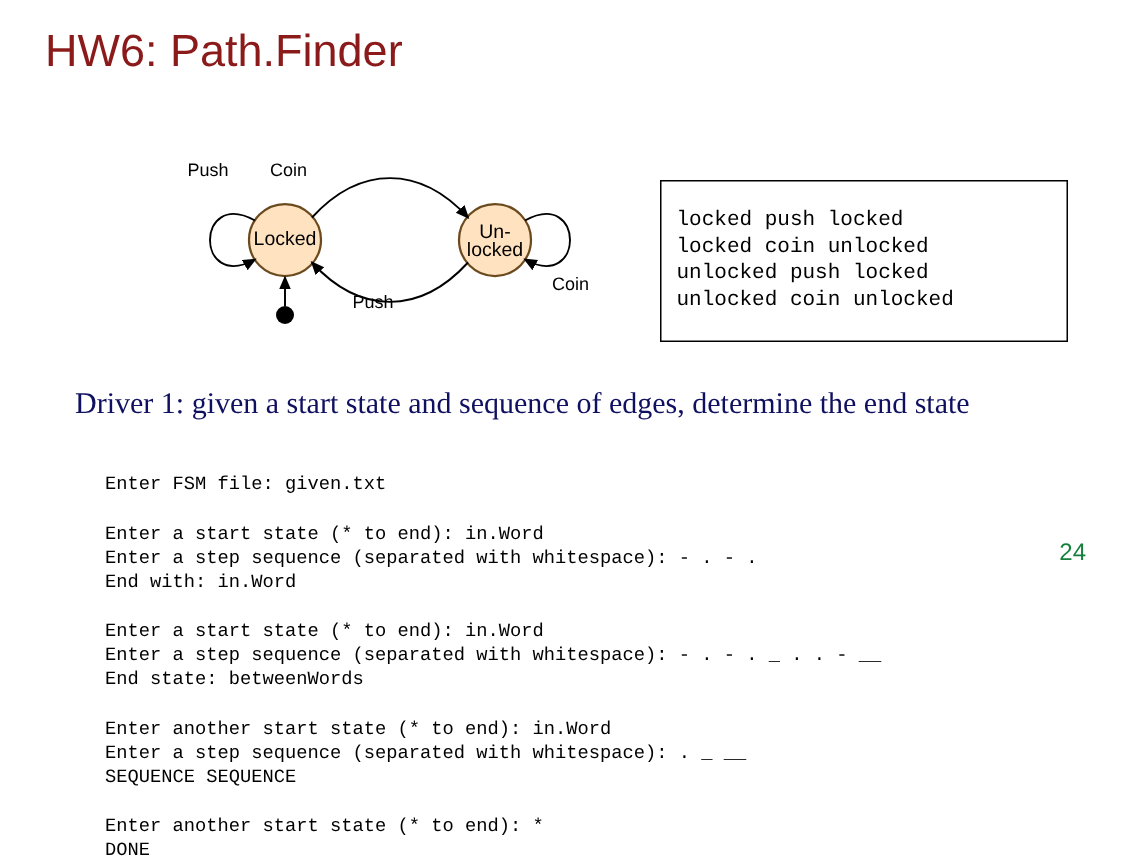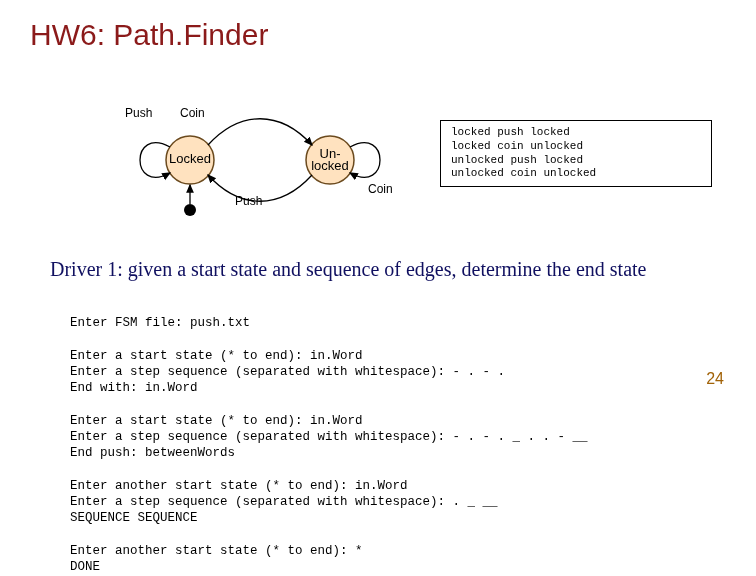--- a/index.html
+++ b/index.html
@@ -57,24 +57,24 @@
   }
   .arrowhead { fill: #000; }
   .startdot { fill: #000; }
 
   
   .trans-box {
     position: absolute;
     left: 440px;
     top: 120px;
     width: 250px;
-    padding: 5px 10px;
+    padding: 18px 10px;
     border: 1.5px solid #000;
     font-family: "Courier New", monospace;
-    font-size: 11px;
+    font-size: 14px;
     line-height: 1.25;
     white-space: pre;
   }
 
   .driver-text {
     position: absolute;
     left: 50px;
     top: 258px;
     width: 680px;
     font-family: Liberation Serif, serif;
@@ -92,23 +92,23 @@
     font-size: 12.5px;
     line-height: 1.3;
     color: #000;
     white-space: pre;
   }
   .console .b { font-weight: normal; }
 
   .pagenum {
     position: absolute;
     right: 32px;
-    bottom: 20px;
+    bottom: 30px;
     font-size: 16px;
-    color: #a16207;
+    color: #15803d;
   }
 </style>
 </head>
 <body>
 
 <div class="slide">
 
   <div class="title">HW6: Path.Finder</div>
 
   <div class="fsm">
@@ -143,29 +143,29 @@
     </svg>
   </div>
 
   <div class="trans-box">locked push locked
 locked coin unlocked
 unlocked push locked
 unlocked coin unlocked</div>
 
   <div class="driver-text">Driver 1: given a start state and sequence of edges, determine the end state</div>
 
-  <div class="console"><span class="b">Enter FSM file: </span><span class="b">push.txt</span>
+  <div class="console"><span class="b">Enter FSM file: </span><span class="b">given.txt</span>
 
 <span class="b">Enter a start state (* to end): </span><span class="b">in.Word</span>
 <span class="b">Enter a step sequence (separated with whitespace): </span><span>- . - .</span>
 <span>End with: in.Word</span>
 
 <span class="b">Enter a start state (* to end): </span><span class="b">in.Word</span>
 <span class="b">Enter a step sequence (separated with whitespace): </span><span>- . - . _ . . - __</span>
-<span>End push: betweenWords</span>
+<span>End state: betweenWords</span>
 
 <span class="b">Enter another start state (* to end): </span><span class="b">in.Word</span>
 <span class="b">Enter a step sequence (separated with whitespace): </span><span>. _ __</span>
 <span>SEQUENCE SEQUENCE</span>
 
 <span class="b">Enter another start state (* to end): </span><span>*</span>
 <span>DONE</span></div>
 
   <div class="pagenum">24</div>
 

